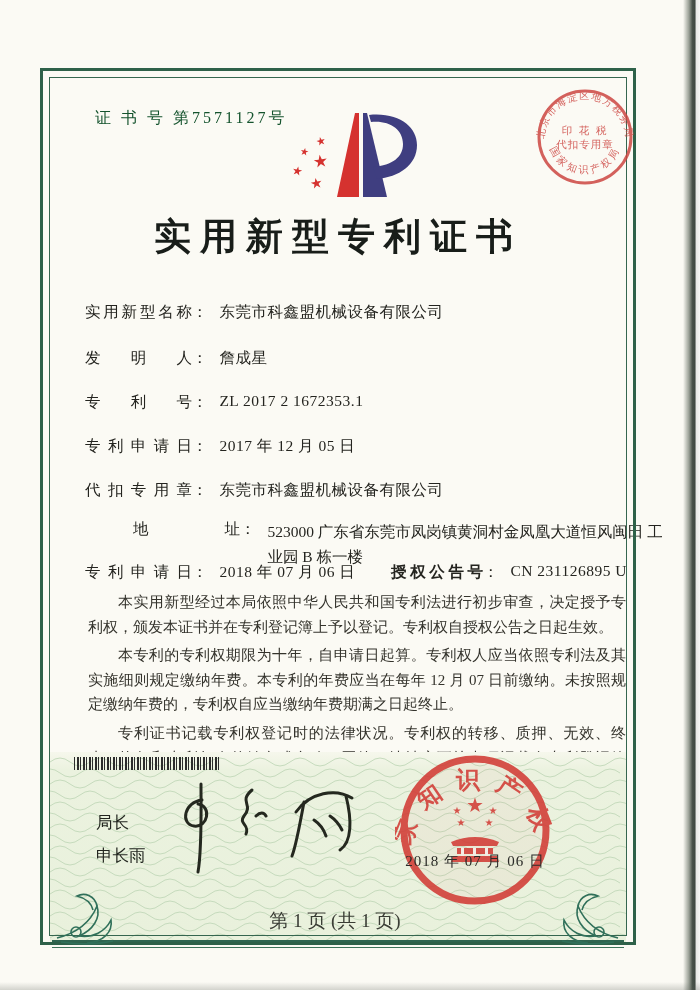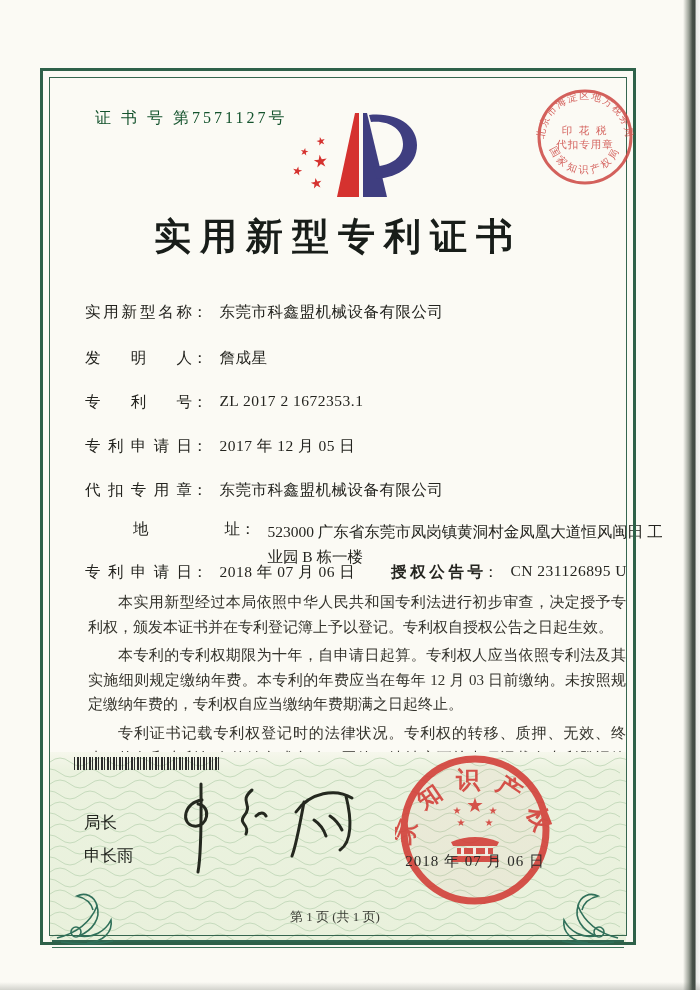--- a/index.html
+++ b/index.html
@@ -52,29 +52,29 @@
   .band svg.waves{position:absolute;left:0;top:0;}
   .band-rule{position:absolute;left:52px;top:940px;width:572px;height:5px;
     border-top:2px solid #2f6550;border-bottom:1px solid #3c7259;}
   .ornament{position:absolute;top:888px;width:62px;height:58px;}
   .ornament.left{left:55px;}
   .ornament.right{left:558px;transform:scaleX(-1);}
 
   .barcode{position:absolute;left:74px;top:757px;width:147px;height:13px;
     background:repeating-linear-gradient(90deg,#2c2c2c 0 1px,transparent 1px 3px,#2c2c2c 3px 5px,transparent 5px 6px);}
 
-  .director{position:absolute;left:84px;top:806px;font-size:16.5px;color:#22251f;line-height:33px;}
+  .director{position:absolute;left:96px;top:806px;font-size:16.5px;color:#22251f;line-height:33px;}
   .signature{position:absolute;left:168px;top:772px;}
 
   .seal{position:absolute;left:395px;top:750px;}
   .seal-date{position:absolute;left:396px;top:852px;width:158px;text-align:center;
     font-size:15px;letter-spacing:1px;color:#2b2b28;}
 
   .page-footer{position:absolute;left:40px;top:908px;width:590px;text-align:center;
-    font-size:13px;color:#3a3d35;}
+    font-size:19px;color:#3a3d35;}
 
   .tax-stamp{position:absolute;left:533px;top:85px;}
 </style>
 </head>
 <body>
 
 <div class="page">
 
   <div class="cert-no">证 书 号 第7571127号</div>
 
@@ -123,21 +123,21 @@
       <span class="fvalue">2018 年 07 月 06 日</span>
       <span class="grant-no">
         <span class="flabel">授权公告号</span><span class="fcolon">：</span>
         <span class="fvalue">CN 231126895 U</span>
       </span>
     </div>
   </div>
 
   <div class="body-text">
     <p>本实用新型经过本局依照中华人民共和国专利法进行初步审查，决定授予专利权，颁发本证书并在专利登记簿上予以登记。专利权自授权公告之日起生效。</p>
-    <p>本专利的专利权期限为十年，自申请日起算。专利权人应当依照专利法及其实施细则规定缴纳年费。本专利的年费应当在每年 12 月 03 日前缴纳。未按照规定缴纳年费的，专利权自应当缴纳年费期满之日起终止。</p>
+    <p>本专利的专利权期限为十年，自申请日起算。专利权人应当依照专利法及其实施细则规定缴纳年费。本专利的年费应当在每年 12 月 07 日前缴纳。未按照规定缴纳年费的，专利权自应当缴纳年费期满之日起终止。</p>
     <p>专利证书记载专利权登记时的法律状况。专利权的转移、质押、无效、终止、恢复和专利权人的姓名或名称、国籍、地址变更等事项记载在专利登记簿上。</p>
   </div>
 
   <div class="band">
     <svg class="waves" width="576" height="191">
       <defs>
         <path id="wv" d="M0,8 Q10,0 20,8 T40,8 T60,8 T80,8 T100,8 T120,8 T140,8 T160,8 T180,8 T200,8 T220,8 T240,8 T260,8 T280,8 T300,8 T320,8 T340,8 T360,8 T380,8 T400,8 T420,8 T440,8 T460,8 T480,8 T500,8 T520,8 T540,8 T560,8 T580,8" fill="none" stroke="#c6dbbd" stroke-width="1"></path>
       </defs>
       <use href="#wv" y="2"></use>
         <use href="#wv" y="13" x="-10"></use>

